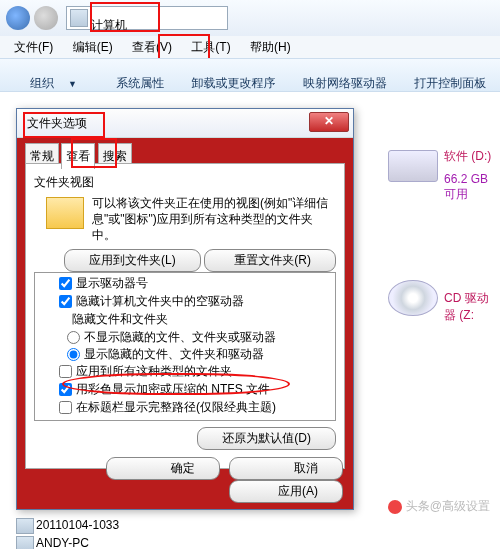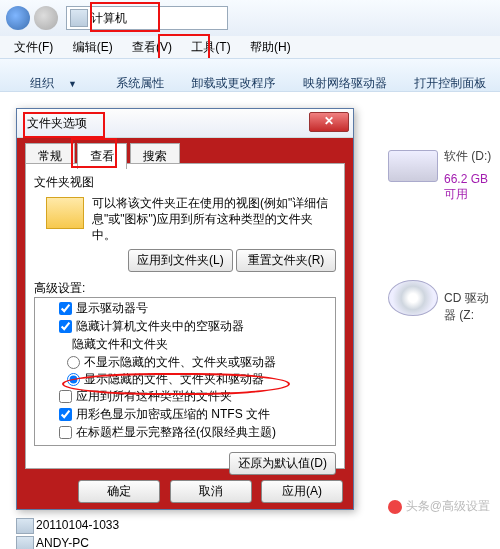--- a/index.html
+++ b/index.html
@@ -1,50 +1,50 @@
 <!DOCTYPE html>
 <html><head>
 <meta charset="utf-8">
 <style>
 html,body{margin:0;padding:0;font-family:"Microsoft YaHei","SimSun",Tahoma,sans-serif;font-size:12px;background:#fff;color:#000;width:500px;height:549px;overflow:hidden;position:relative}
 .addrbar{position:absolute;left:0;top:0;right:0;height:36px;background:linear-gradient(#f7fbff,#e6eef8);border-bottom:1px solid #bcd}
 .addr-back,.addr-fwd{position:absolute;top:6px;width:24px;height:24px;border-radius:50%;background:radial-gradient(circle at 40% 40%,#7fb6ff,#3d6fb0)}
 .addr-back{left:6px}.addr-fwd{left:34px;background:radial-gradient(circle at 40% 40%,#ddd,#aaa)}
 .addr-box{position:absolute;left:66px;top:6px;width:160px;height:22px;background:#fff;border:1px solid #9ab}
 .addr-icon{position:absolute;left:3px;top:2px;width:16px;height:16px;background:linear-gradient(#d9e6f2,#bcd);border:1px solid #9ab}
-.addr-text{position:absolute;left:24px;top:3px}
+.addr-text{position:absolute;left:24px;top:10px}
 .addr-hl{position:absolute;left:90px;top:2px;width:66px;height:26px;border:2px solid #e11}
 .menubar{position:absolute;left:0;top:36px;right:0;height:22px;background:#f3f7fb;padding-left:6px}
 .menubar span{display:inline-block;padding:3px 8px}
 .menu-hl{position:absolute;left:158px;top:34px;width:48px;height:22px;border:2px solid #e11}
 .toolbar{position:absolute;left:0;top:58px;right:0;height:32px;background:linear-gradient(#f3f9ff,#deecf9);border-top:1px solid #cde;border-bottom:1px solid #cde;padding-left:6px}
 .toolbar span{display:inline-block;padding:8px 12px;color:#16365c}
 .toolbar .dd{font-size:9px;padding-left:2px}
 
 .bg-item{position:absolute;font-size:12px}
 .disk{width:48px;height:30px;background:linear-gradient(#eef,#ccd);border:1px solid #aac;border-radius:3px}
 .cd{width:48px;height:34px;border-radius:50%;background:radial-gradient(circle at 50% 50%,#fff 15%,#cfd6df 40%,#eef 70%);border:1px solid #aac}
-.bg-label{color:#404040}
+.bg-label{color:#be185d}
 .bg-sub{color:#a21caf}
 
 .dialog{position:absolute;left:16px;top:108px;width:336px;height:400px;background:#b91c1c;border:1px solid #5a79a5;box-shadow:2px 2px 8px rgba(0,0,0,.3)}
 .dlg-title{height:28px;background:linear-gradient(#fdfdfd,#e9eef7);border-bottom:1px solid #cdd}
 .dlg-title-text{position:absolute;left:10px;top:6px}
 .dlg-title-hl{position:absolute;left:6px;top:3px;width:78px;height:22px;border:2px solid #e11}
 .dlg-close{position:absolute;right:4px;top:3px;width:38px;height:18px;background:linear-gradient(#f08080,#c52b2b);border:1px solid #933;border-radius:2px;color:#fff;text-align:center;font-weight:bold;line-height:16px}
 .tabs{position:absolute;left:8px;top:34px}
-.tab{display:inline-block;padding:4px 12px;border:1px solid #aaa;background:#f4f4f4;border-bottom:none;margin-right:-1px;position:relative}
+.tab{display:inline-block;padding:4px 4px;border:1px solid #aaa;background:#f4f4f4;border-bottom:none;margin-right:-1px;position:relative}
 .tab.active{background:#fff;z-index:2}
 .tab-hl{position:absolute;left:54px;top:29px;width:42px;height:26px;border:2px solid #e11;z-index:3}
 .tabpanel{position:absolute;left:8px;top:54px;right:8px;bottom:40px;background:#fff;border:1px solid #aaa;padding:8px}
 .group-label{margin:2px 0 4px 0}
 .folder-row{display:flex;align-items:flex-start;margin-left:12px}
 .folder-icon{width:36px;height:30px;background:linear-gradient(#ffe9a8,#f7c94e);border:1px solid #d5a420;margin-right:8px;margin-top:2px;flex:none}
 .folder-text{font-size:12px;line-height:16px}
-.btn{display:inline-block;border:1px solid #888;background:linear-gradient(#fdfdfd,#e4e4e4);padding:2px 8px;border-radius:3px;min-width:82px;text-align:center}
+.btn{display:inline-block;border:1px solid #888;background:linear-gradient(#fdfdfd,#e4e4e4);padding:2px 24px;border-radius:9px;min-width:82px;}
 .btn-row{text-align:right;margin-top:6px}
 .adv-label{margin-top:8px}
 .adv-box{border:1px solid #999;background:#fff;height:145px;overflow:hidden;padding:2px 0 0 4px}
 .chk{display:flex;align-items:center;margin:0 0 1px 0;white-space:nowrap}
 .chk input{margin:0 4px 0 0;width:13px;height:13px}
 .chk.l1{margin-left:20px}
 .rad{display:flex;margin-left:28px}
 .rad input{margin:0 4px 0 0}
 .red-oval{position:absolute;border:2px solid #e11;border-radius:50%/60%;pointer-events:none}
 .restore-row{text-align:right;margin-top:6px}
@@ -120,21 +120,20 @@
         <span>可以将该文件夹正在使用的视图(例如"详细信</span><br>
         <span>息"或"图标")应用到所有这种类型的文件夹</span><br>
         <span>中。</span>
       </div>
     </div>
     <div class="btn-row">
       <span class="btn">应用到文件夹(L)</span>
       <span class="btn">重置文件夹(R)</span>
     </div>
 
-    <div class="adv-label">高级设置:</div>
     <div class="adv-box">
       <label class="chk l1">
           <input type="checkbox" checked="" style="">
           <span>显示驱动器号</span>
         </label>
       <label class="chk l1">
           <input type="checkbox" checked="" style="">
           <span>隐藏计算机文件夹中的空驱动器</span>
         </label>
       <div class="chk l1">

